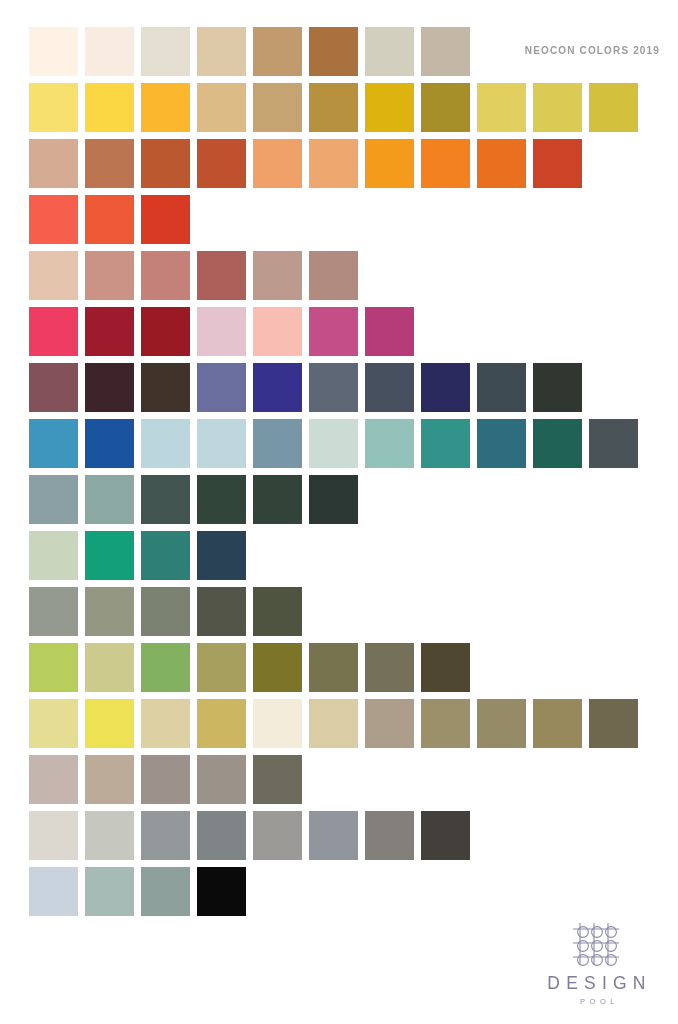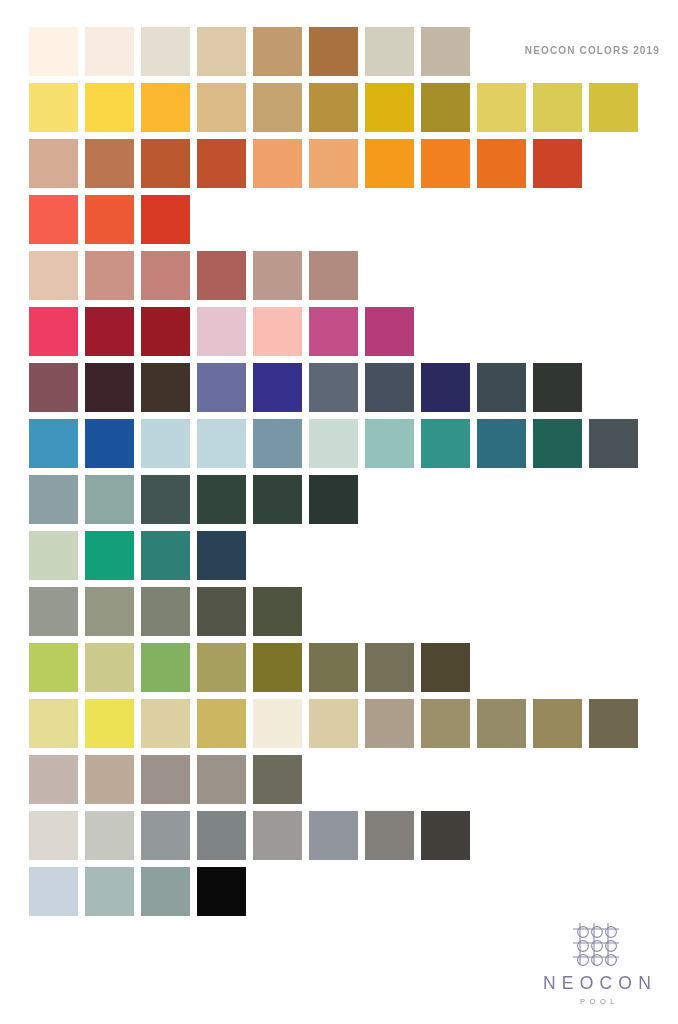--- a/index.html
+++ b/index.html
@@ -258,17 +258,17 @@
         <circle cx="27" cy="12" r="5.4"></circle>
         <circle cx="41" cy="12" r="5.4"></circle>
         <circle cx="13" cy="26" r="5.4"></circle>
         <circle cx="27" cy="26" r="5.4"></circle>
         <circle cx="41" cy="26" r="5.4"></circle>
         <circle cx="13" cy="40" r="5.4"></circle>
         <circle cx="27" cy="40" r="5.4"></circle>
         <circle cx="41" cy="40" r="5.4"></circle>
       </g>
     </svg>
-    <div id="logo-wordmark">NEOCON</div>
+    <div id="logo-wordmark">DESIGN</div>
     <div id="logo-subtext">POOL</div>
   </div>
 
 </div>
 
 </body></html>

